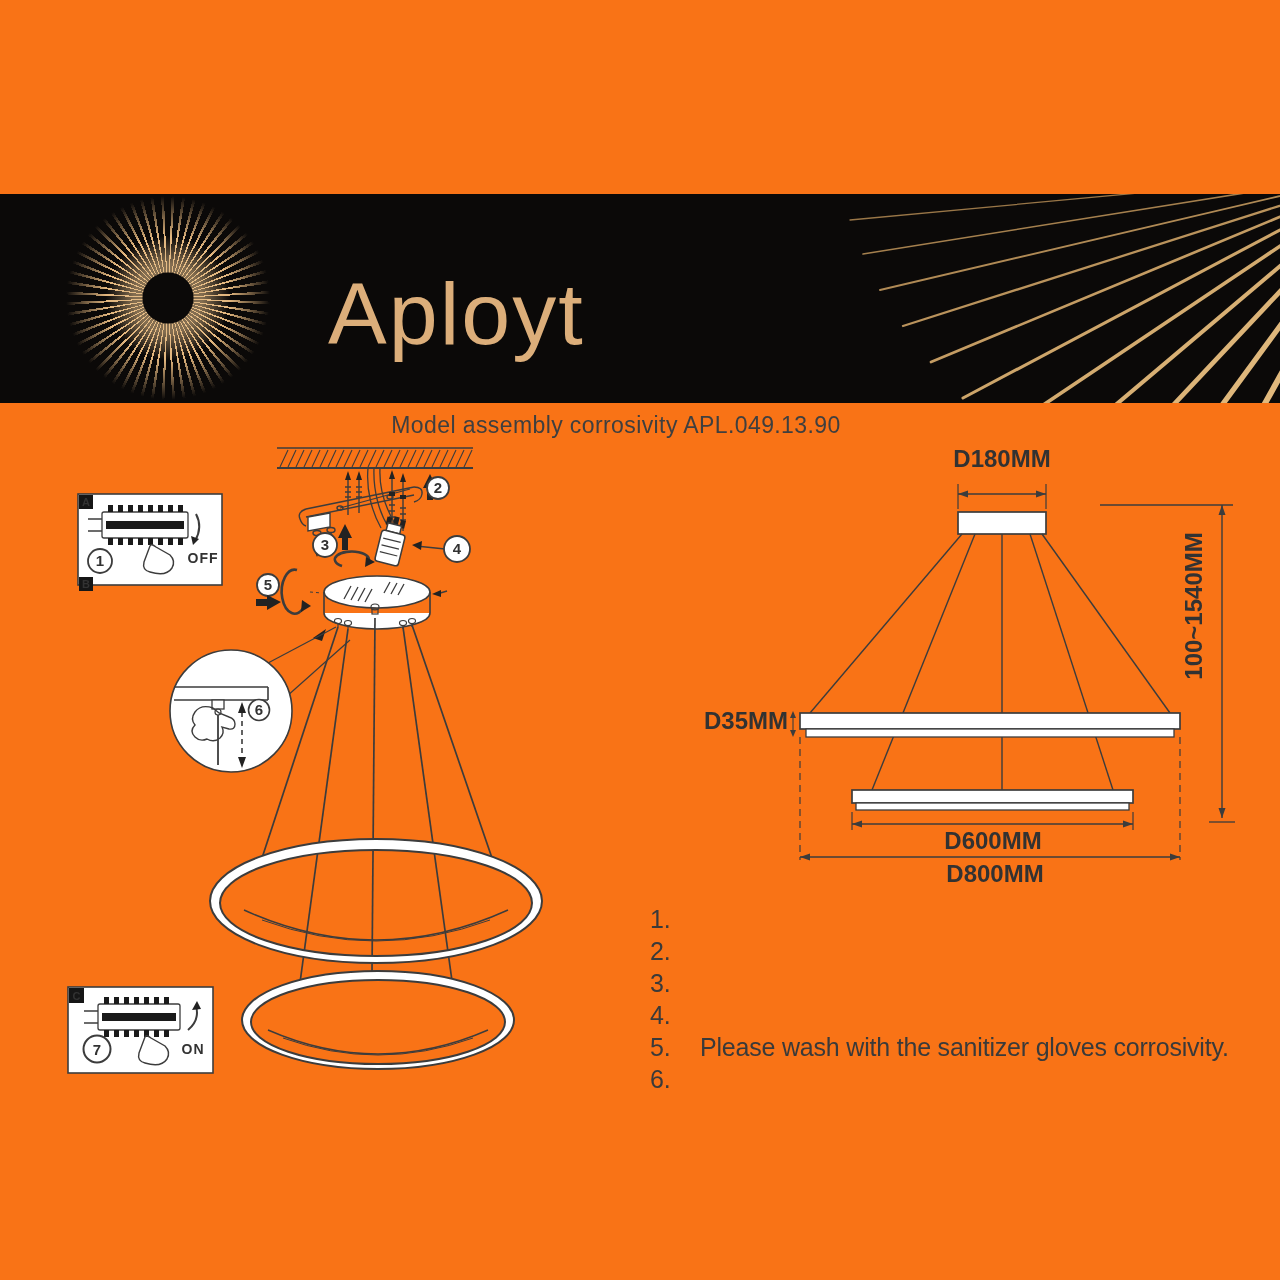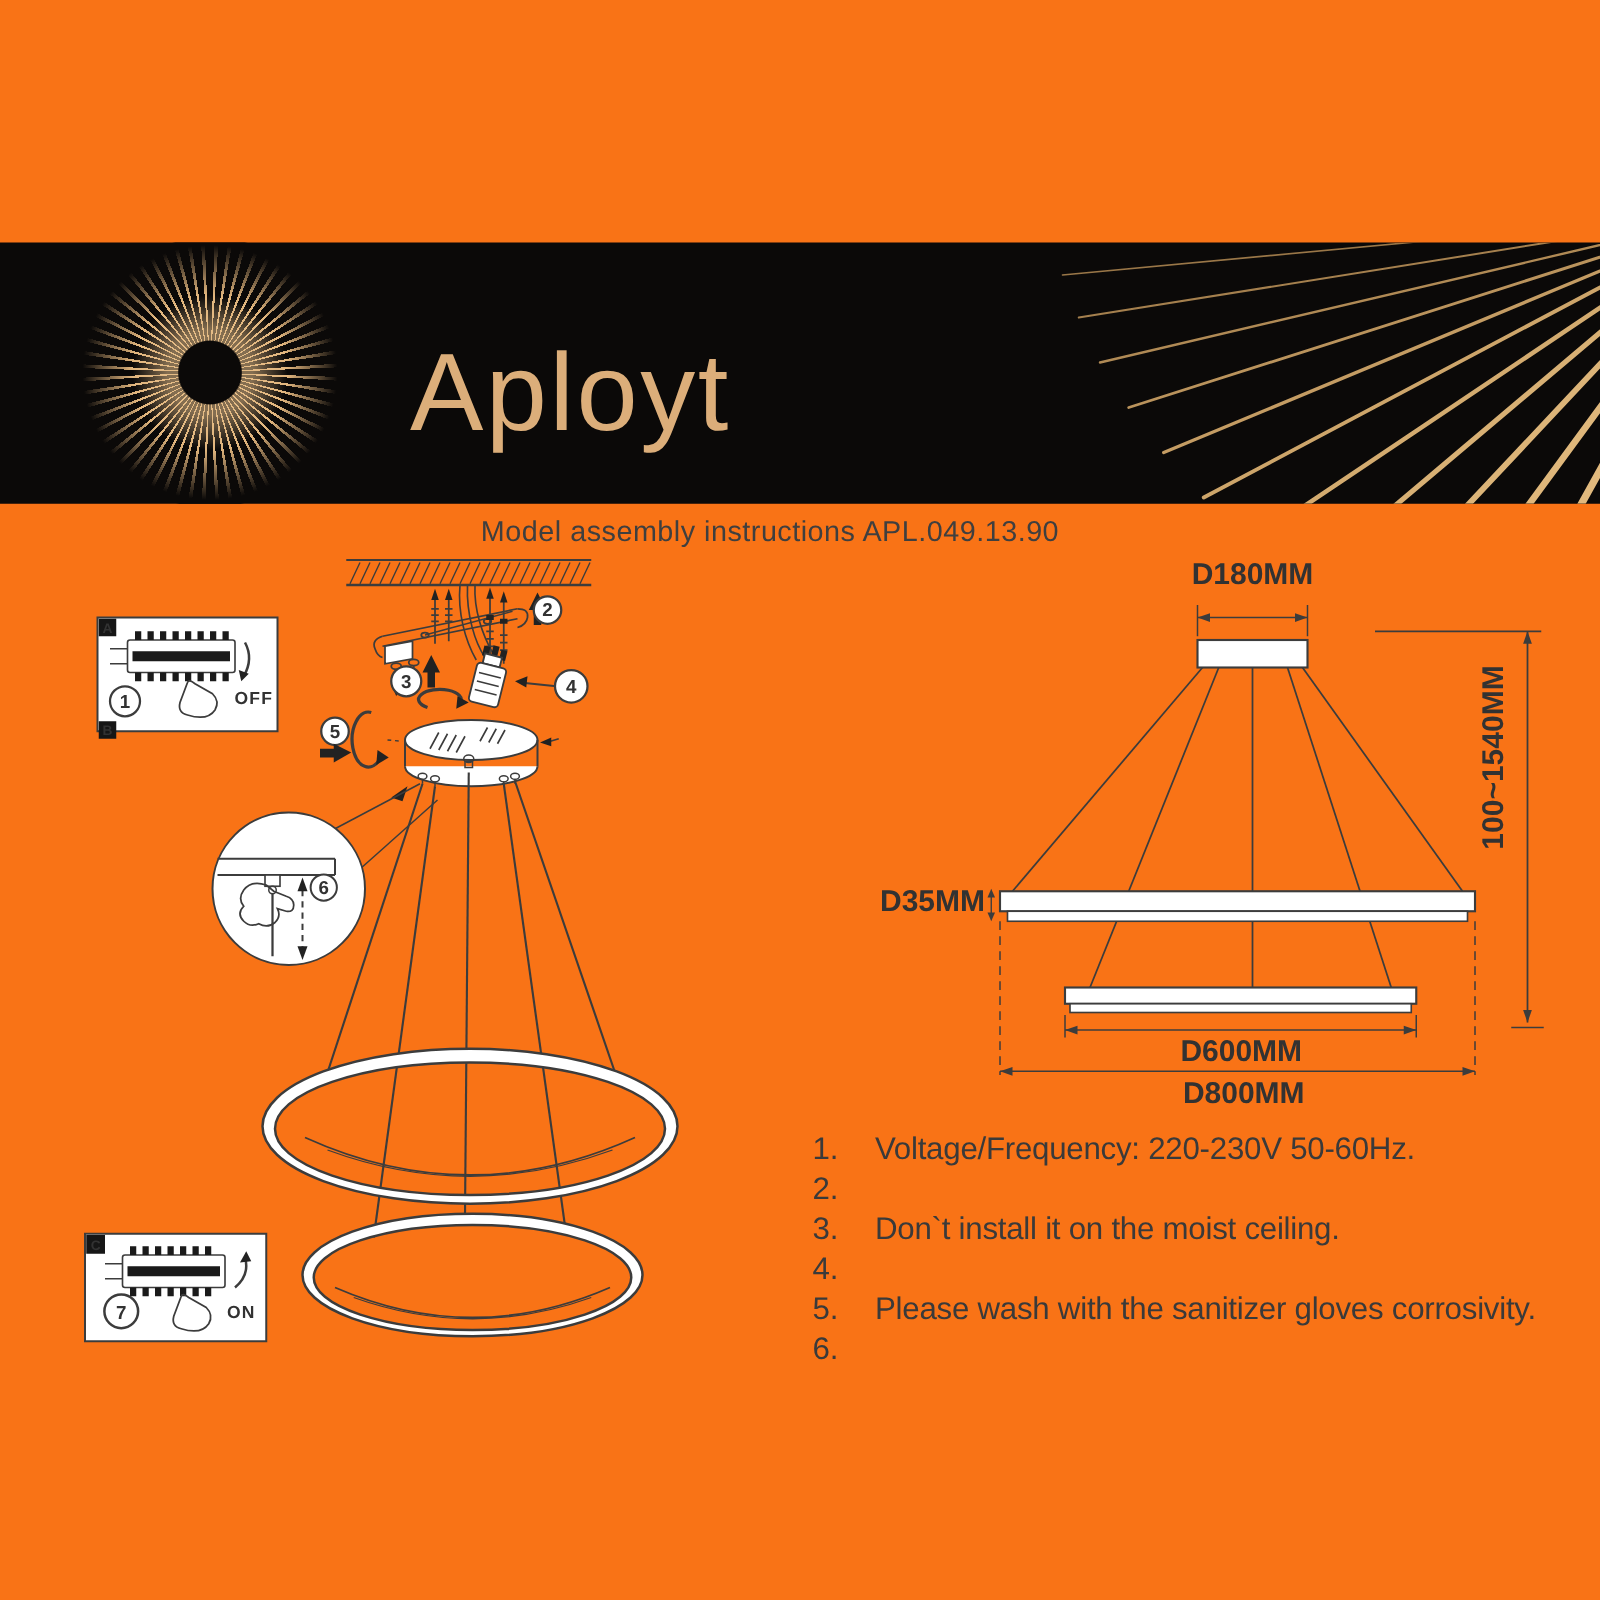--- a/index.html
+++ b/index.html
@@ -53,21 +53,21 @@
         <line x1="1395" y1="-25" x2="1041" y2="274" stroke="#d8b074" stroke-width="4.1"></line>
         <line x1="1395" y1="-25" x2="1086" y2="304" stroke="#dcb478" stroke-width="4.7"></line>
         <line x1="1395" y1="-25" x2="1135" y2="330" stroke="#dfb77b" stroke-width="5.3"></line>
         <line x1="1395" y1="-25" x2="1187" y2="350" stroke="#e1b97d" stroke-width="5.9"></line>
         <line x1="1395" y1="-25" x2="1241" y2="364" stroke="#e3bb7f" stroke-width="6.5"></line>
         <line x1="1395" y1="-25" x2="1293" y2="372" stroke="#e4bc80" stroke-width="7"></line>
       </g>
     </svg>
   </div>
 
-  <div class="title">Model assembly instructions APL.049.13.90</div>
+  <div class="title">Model assembly corrosivity APL.049.13.90</div>
 
   <svg class="diagram" width="1280" height="1280" viewBox="0 0 1280 1280" fill="none" stroke="#3c3c3c" stroke-width="1.5">
 
     <g>
       <line x1="277" y1="448" x2="473" y2="448"></line>
       <line x1="277" y1="468" x2="473" y2="468" stroke-width="2"></line>
       <path stroke-width="1.1" d="M280,467 l8,-17 M288,467 l8,-17 M296,467 l8,-17 M304,467 l8,-17
         M312,467 l8,-17 M320,467 l8,-17 M328,467 l8,-17 M336,467 l8,-17 M344,467 l8,-17
         M352,467 l8,-17 M360,467 l8,-17 M368,467 l8,-17 M376,467 l8,-17 M384,467 l8,-17
         M392,467 l8,-17 M400,467 l8,-17 M408,467 l8,-17 M416,467 l8,-17 M424,467 l8,-17
@@ -323,28 +323,26 @@
       <polygon points="1222,505 1218.5,515 1225.5,515" fill="#3c3c3c" stroke="none"></polygon>
       <polygon points="1222,818 1218.5,808 1225.5,808" fill="#3c3c3c" stroke="none"></polygon>
       <line x1="1209" y1="822" x2="1235" y2="822" stroke-width="1.3"></line>
       <text class="dimtxt" transform="rotate(-90 1202 606)" x="1202" y="606" text-anchor="middle" stroke="none">100~1540MM</text>
     </g>
   </svg>
 
   <div class="list">
     <div class="row">
       <span class="num">1.</span>
-      <span class="txt">Voltage/Frequency: 220-230V 50-60Hz.</span>
     </div>
     <div class="row">
       <span class="num">2.</span>
     </div>
     <div class="row">
       <span class="num">3.</span>
-      <span class="txt">Don`t install it on the moist ceiling.</span>
     </div>
     <div class="row">
       <span class="num">4.</span>
     </div>
     <div class="row">
       <span class="num">5.</span>
       <span class="txt">Please wash with the sanitizer gloves corrosivity.</span>
     </div>
     <div class="row">
       <span class="num">6.</span>

